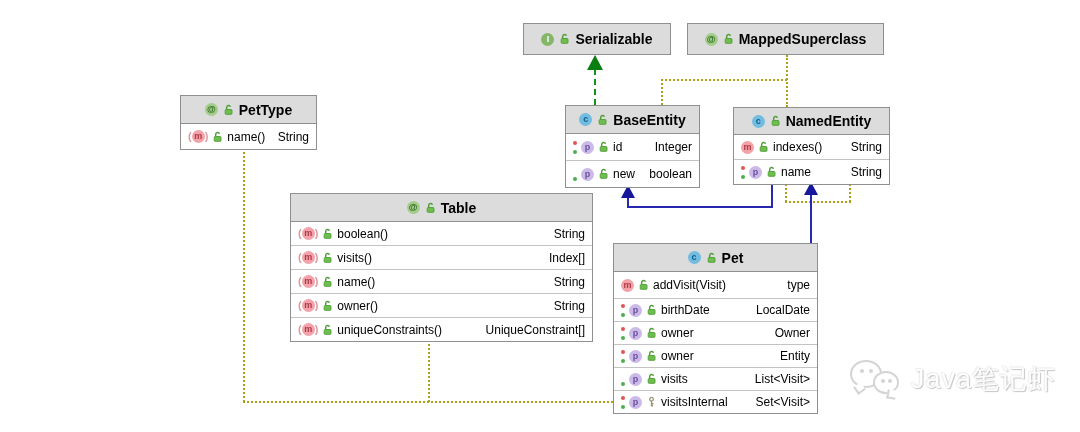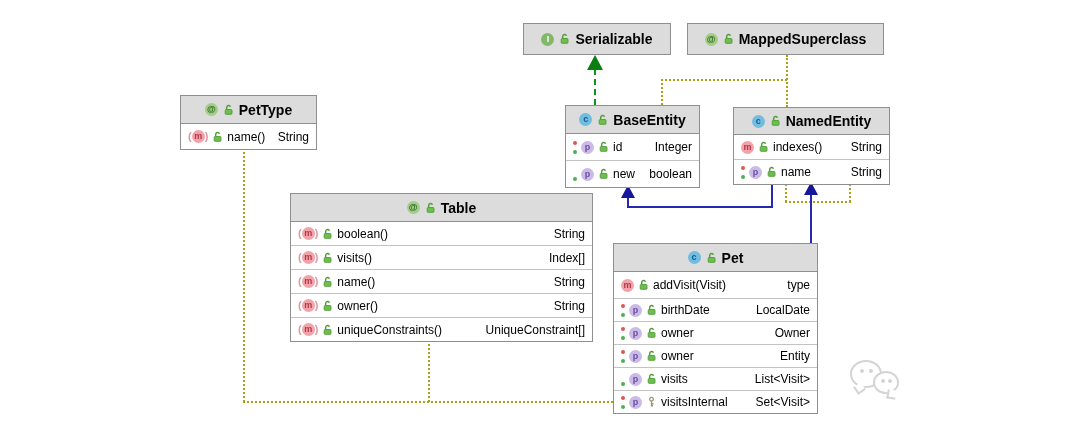--- a/index.html
+++ b/index.html
@@ -367,15 +367,16 @@
           <span class="eye" style="left:8px;top:7px;"></span>
           <span class="eye" style="left:17px;top:7px;"></span>
         </span>
       <span class="tail" style="left:6px;top:28px;"></span>
       <span class="bub b2">
           <span class="eye" style="left:6px;top:6px;"></span>
           <span class="eye" style="left:13px;top:6px;"></span>
         </span>
       <span class="tail" style="left:38px;top:34px;transform:rotate(100deg);"></span>
     </span>
+    <span class="wm-text">Java笔记虾</span>
   </div>
 
 </div>
 
 </body></html>

